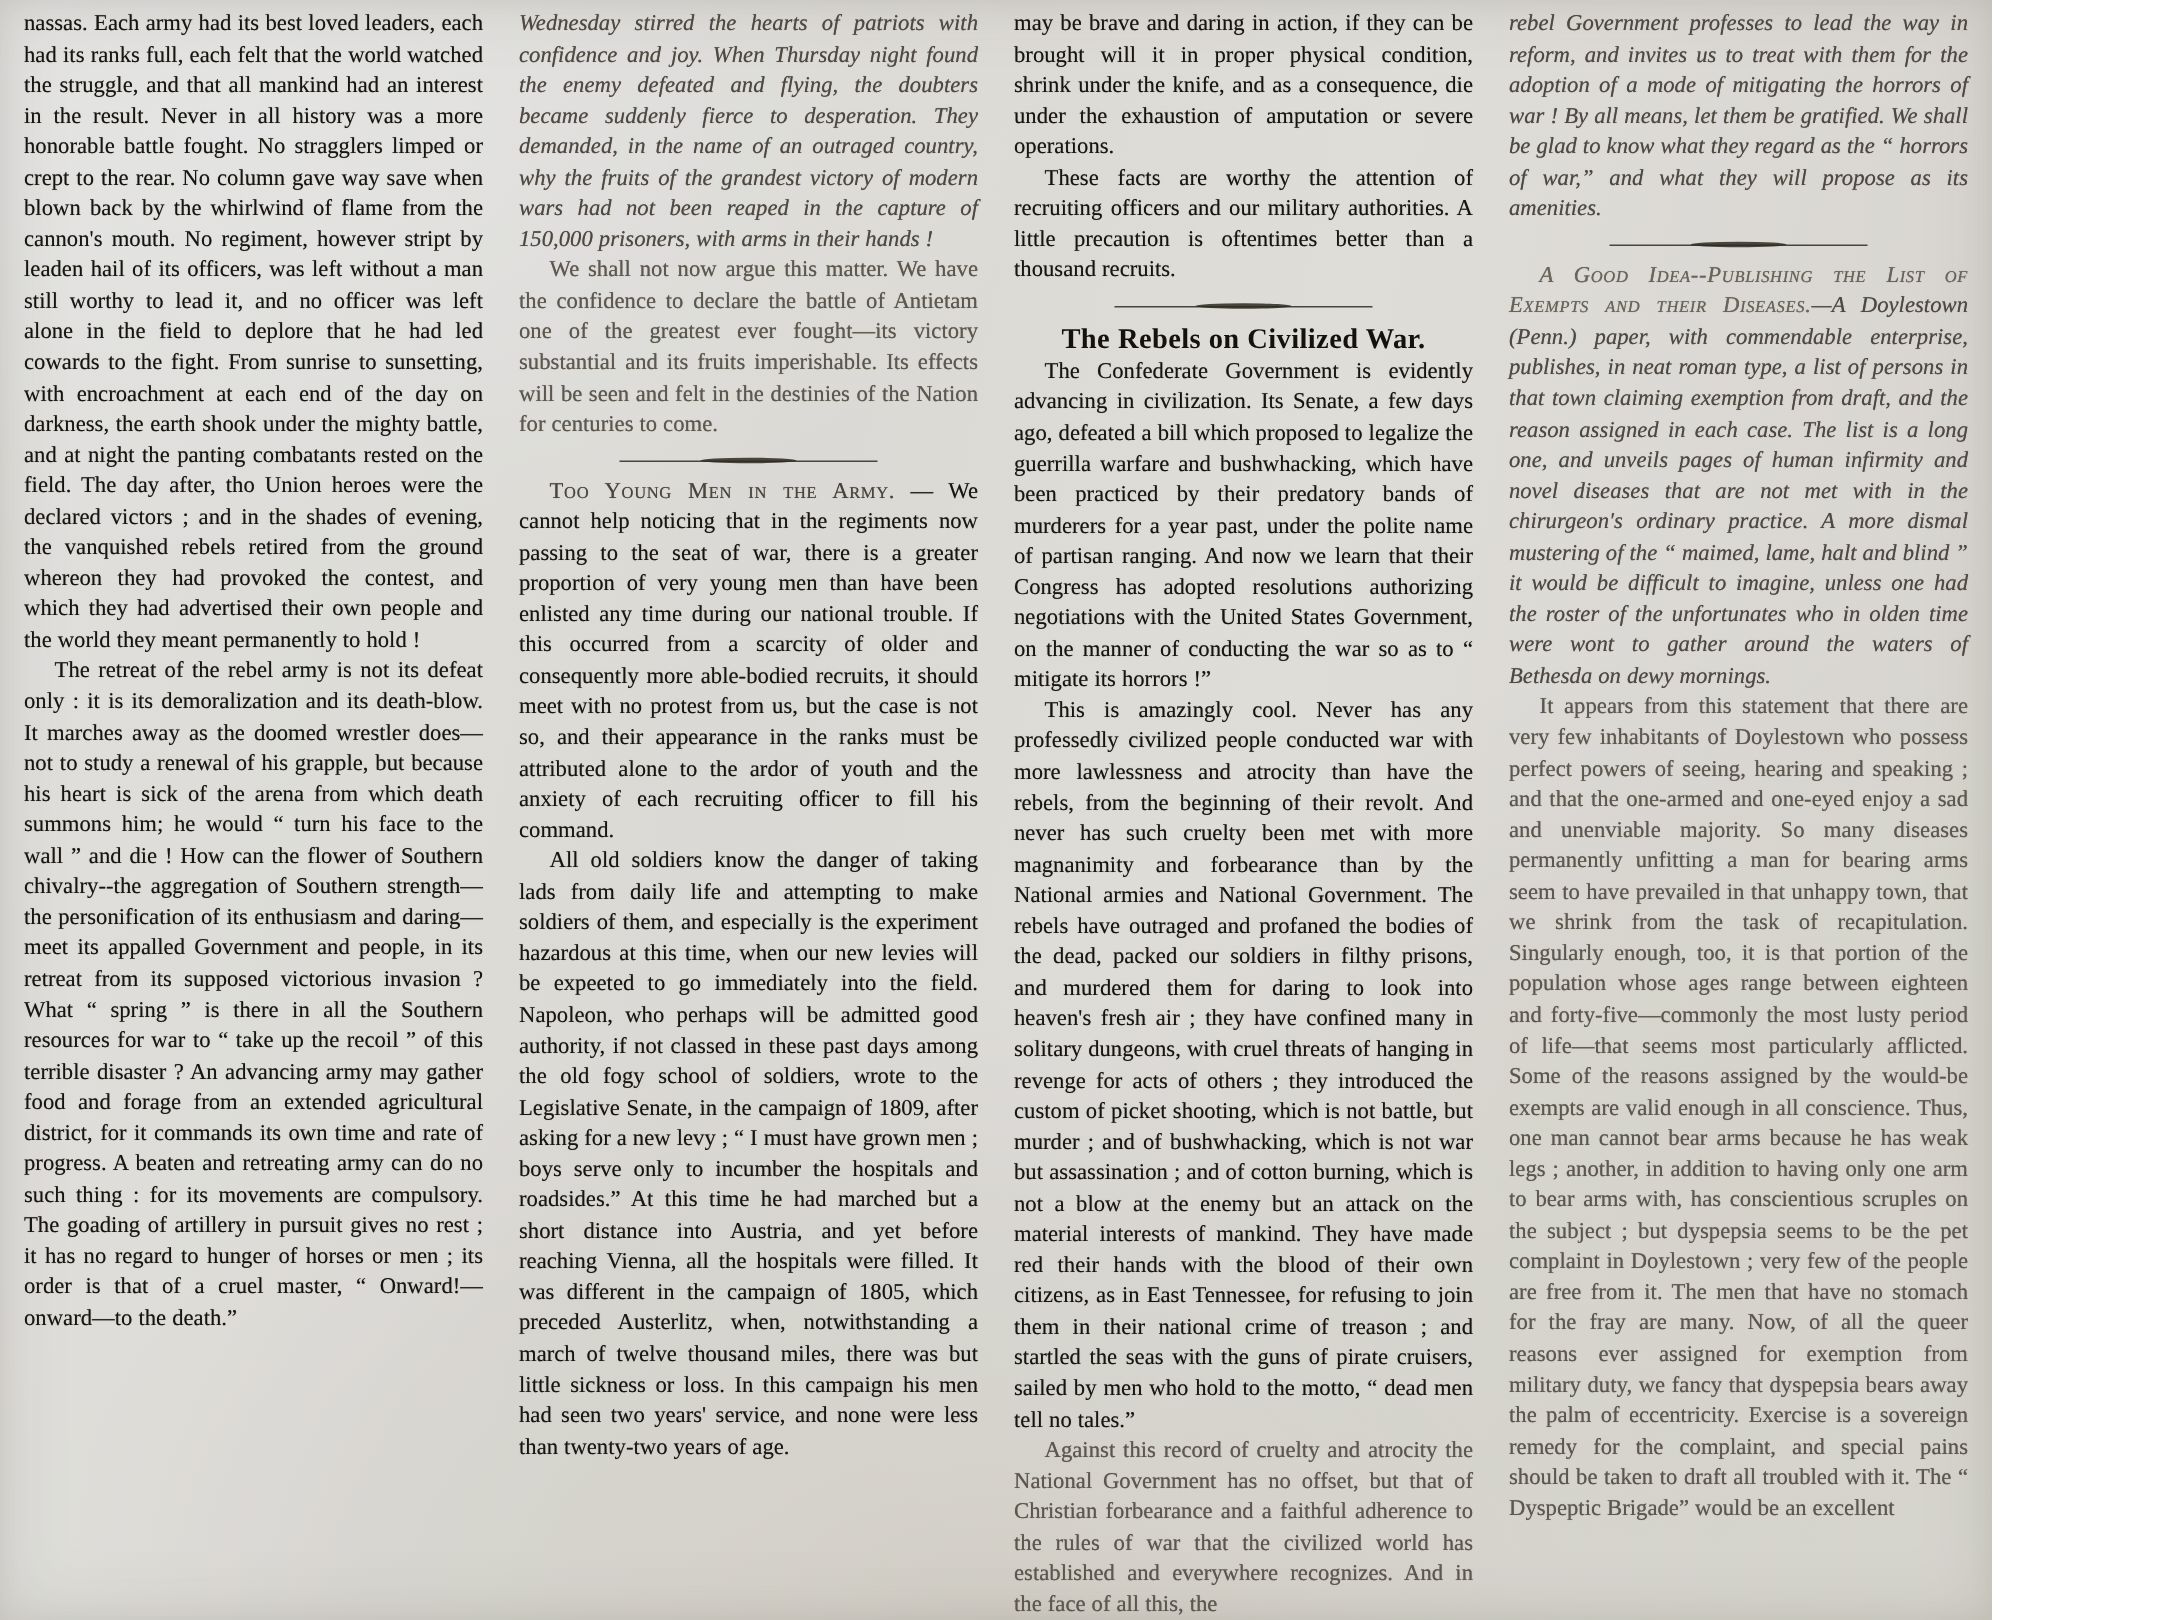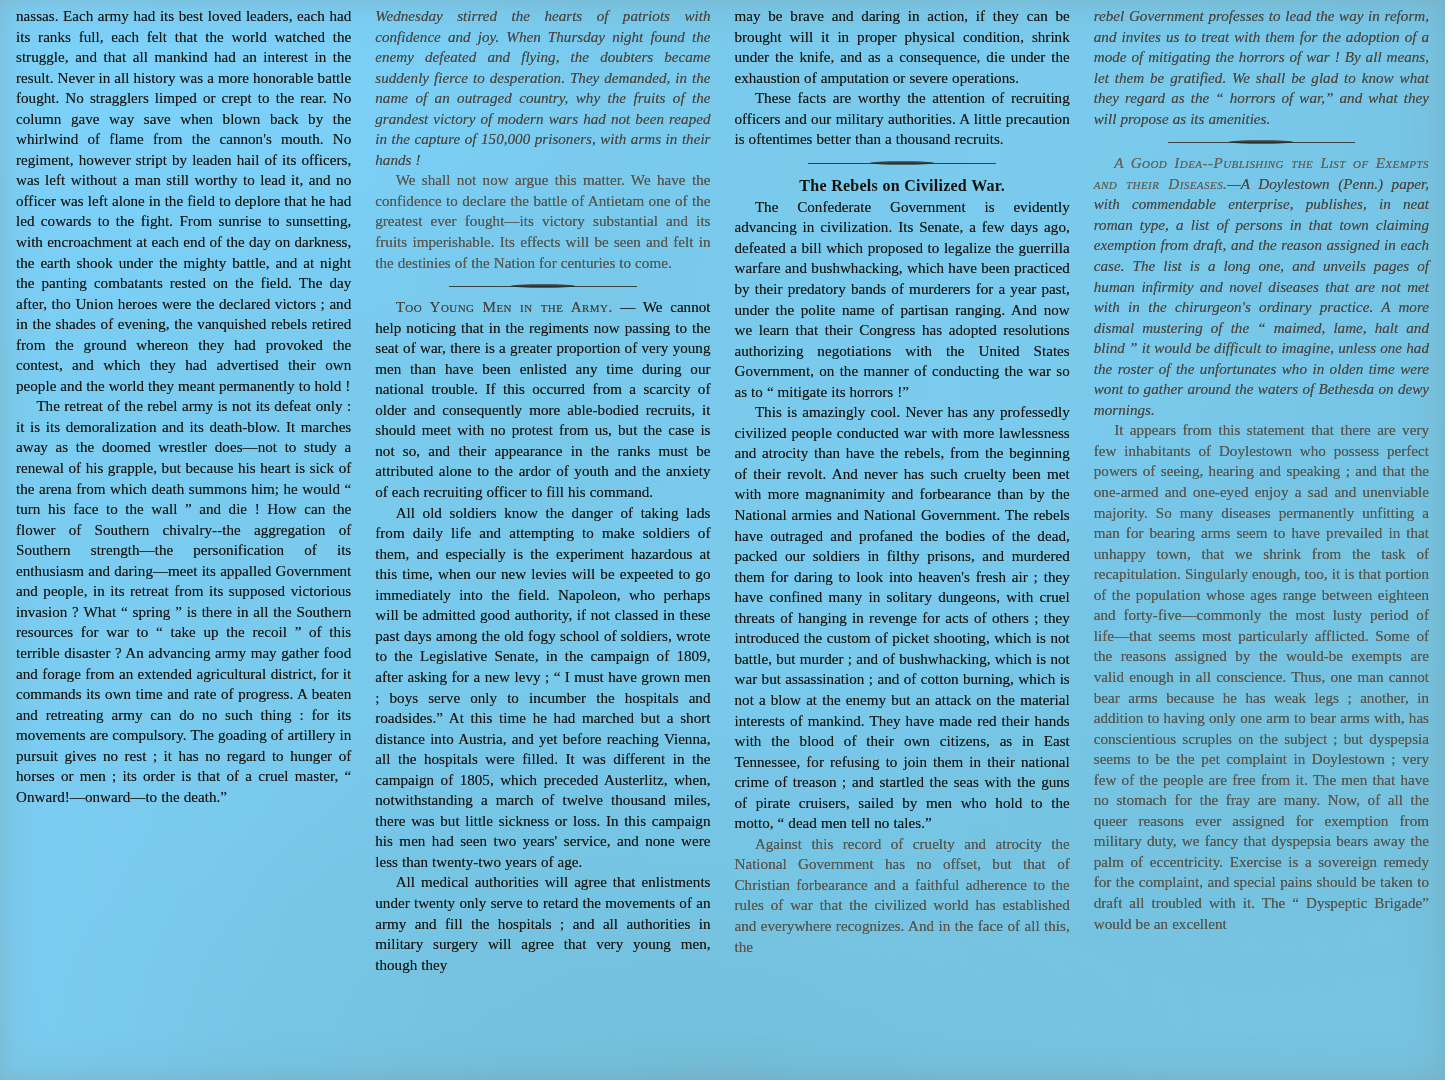--- a/index.html
+++ b/index.html
@@ -7,23 +7,23 @@
     margin: 0;
     padding: 0;
     background: #ffffff;
   }
   body {
     font-family: "Liberation Serif", "DejaVu Serif", serif;
   }
 
   #page {
     position: relative;
-    width: 1445px;
+    width: 1328px;
     height: 1080px;
-    background: #7dd3fc;
+    background: #e5e5e5;
     overflow: hidden;
     box-sizing: border-box;
   }
 
   
   #paper-texture {
     position: absolute;
     inset: 0;
     pointer-events: none;
     background:
@@ -105,21 +105,21 @@
   }
   .faded { color: #4e4840; font-style: italic; }
   .faded-2 { color: #5d574d; }
   .faded-3 { color: #6a6458; }
 
   
   .headline {
     text-align: center;
     text-indent: 0;
     font-weight: bold;
-    font-size: 16px;
+    font-size: 19px;
     line-height: 23px;
     letter-spacing: 0.25px;
     color: #15120d;
     margin: 2px 0 0 0;
   }
 
   
   .rule {
     position: relative;
     height: 14px;
@@ -164,21 +164,20 @@
       <p class="inked faded-2">We shall not now argue this matter. We have the confidence to declare the battle of Antietam one of the greatest ever fought—its victory substantial and its fruits imperishable. Its effects will be seen and felt in the destinies of the Nation for centuries to come.</p>
 
       <div class="rule">
         <span class="bar"></span>
         <span class="lens"></span>
       </div>
 
       <p class="inked"><span class="dimcaps">Too Young Men in the Army.</span><span> — We cannot help noticing that in the regiments now passing to the seat of war, there is a greater proportion of very young men than have been enlisted any time during our national trouble. If this occurred from a scarcity of older and consequently more able-bodied recruits, it should meet with no protest from us, but the case is not so, and their appearance in the ranks must be attributed alone to the ardor of youth and the anxiety of each recruiting officer to fill his command.</span></p>
 
       <p class="inked">All old soldiers know the danger of taking lads from daily life and attempting to make soldiers of them, and especially is the experiment hazardous at this time, when our new levies will be expeeted to go immediately into the field. Napoleon, who perhaps will be admitted good authority, if not classed in these past days among the old fogy school of soldiers, wrote to the Legislative Senate, in the campaign of 1809, after asking for a new levy ; “ I must have grown men ; boys serve only to incumber the hospitals and roadsides.” At this time he had marched but a short distance into Austria, and yet before reaching Vienna, all the hospitals were filled. It was different in the campaign of 1805, which preceded Austerlitz, when, notwithstanding a march of twelve thousand miles, there was but little sickness or loss. In this campaign his men had seen two years' service, and none were less than twenty-two years of age.</p>
-      <p class="inked">All medical authorities will agree that enlistments under twenty only serve to retard the movements of an army and fill the hospitals ; and all authorities in military surgery will agree that very young men, though they</p>
     </div>
 
     <div class="column">
       <p class="inked" style="text-indent:0">may be brave and daring in action, if they can be brought will it in proper physical condition, shrink under the knife, and as a consequence, die under the exhaustion of amputation or severe operations.</p>
       <p class="inked">These facts are worthy the attention of recruiting officers and our military authorities. A little precaution is oftentimes better than a thousand recruits.</p>
 
       <div class="rule">
         <span class="bar"></span>
         <span class="lens"></span>
       </div>

